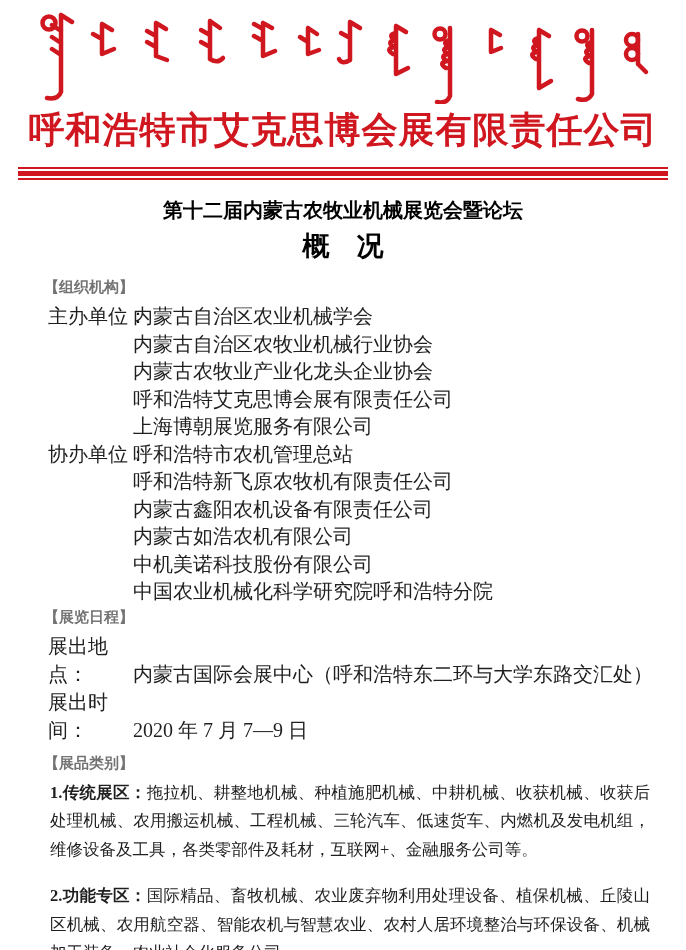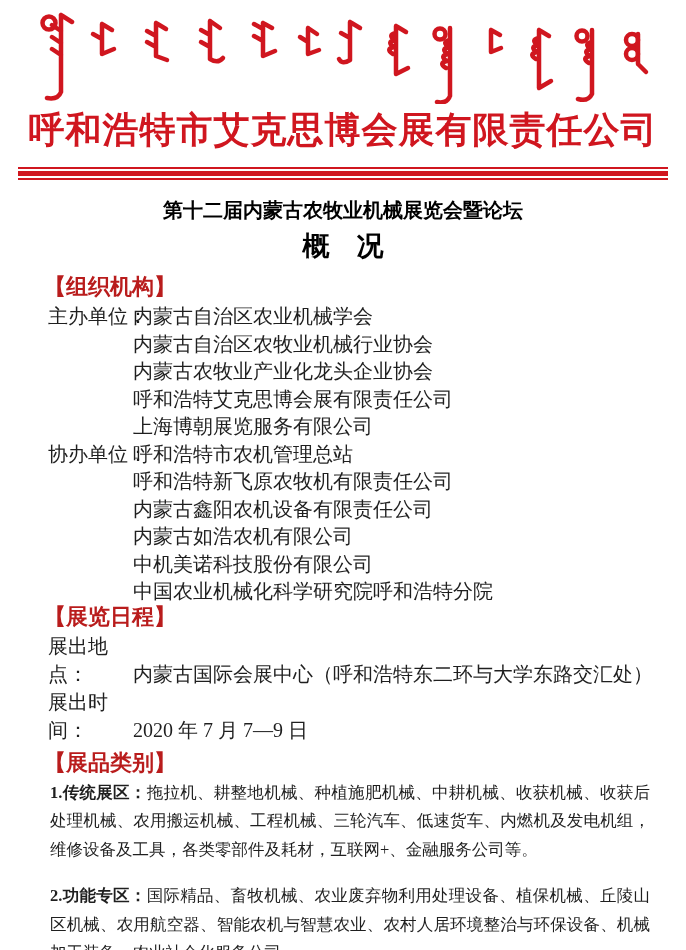--- a/index.html
+++ b/index.html
@@ -25,21 +25,21 @@
   .doc-title {
     margin-top:13px; text-align:center; font-weight:bold;
     font-size:20px; line-height:34px; color:#000;
   }
   .doc-subtitle {
     margin-top:2px; text-align:center; font-weight:bold;
     font-size:27px; line-height:34px; color:#000;
   }
   .sec-heading {
     font-family:"Liberation Sans", sans-serif; font-weight:bold;
-    font-size:22px; line-height:22px; color:#b91c1c; margin-left:44px;
+    font-size:15px; line-height:22px; color:#737373; margin-left:44px;
   }
   .sec-heading.org      { margin-top:13px; }
   .sec-heading.schedule { margin-top:0; }
   .sec-heading.category { margin-top:8px; }
   .rows { margin-top:5px; }
   .row { padding-left:48px; font-size:20px; line-height:27.5px; white-space:nowrap; }
   .row .label { display:inline-block; width:85px; }
   .rows.schedule-rows { margin-top:4px;font-family:Liberation Serif, serif; }
   .rows.schedule-rows .row { line-height:28px; white-space:normal; }
   .para {

